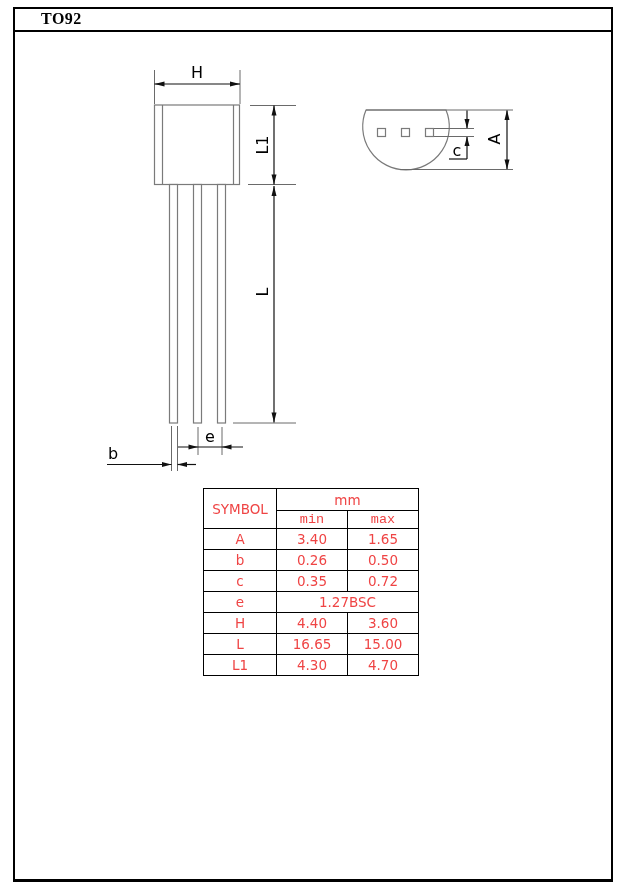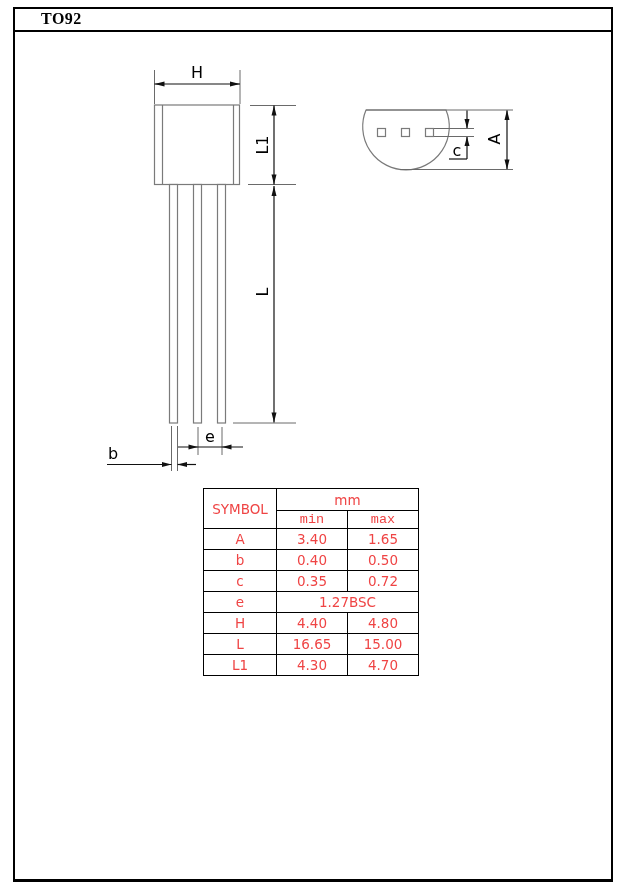--- a/index.html
+++ b/index.html
@@ -155,36 +155,36 @@
         <td>min</td>
         <td>max</td>
       </tr>
       <tr class="r-data">
         <td>A</td>
         <td>3.40</td>
         <td>1.65</td>
       </tr>
       <tr class="r-data">
         <td>b</td>
-        <td>0.40</td>
+        <td>0.26</td>
         <td>0.50</td>
       </tr>
       <tr class="r-data">
         <td>c</td>
         <td>0.35</td>
         <td>0.72</td>
       </tr>
       <tr class="r-data">
         <td>e</td>
         <td colspan="2">1.27BSC</td>
       </tr>
       <tr class="r-data">
         <td>H</td>
         <td>4.40</td>
-        <td>4.80</td>
+        <td>3.60</td>
       </tr>
       <tr class="r-data">
         <td>L</td>
         <td>16.65</td>
         <td>15.00</td>
       </tr>
       <tr class="r-data">
         <td>L1</td>
         <td>4.30</td>
         <td>4.70</td>

